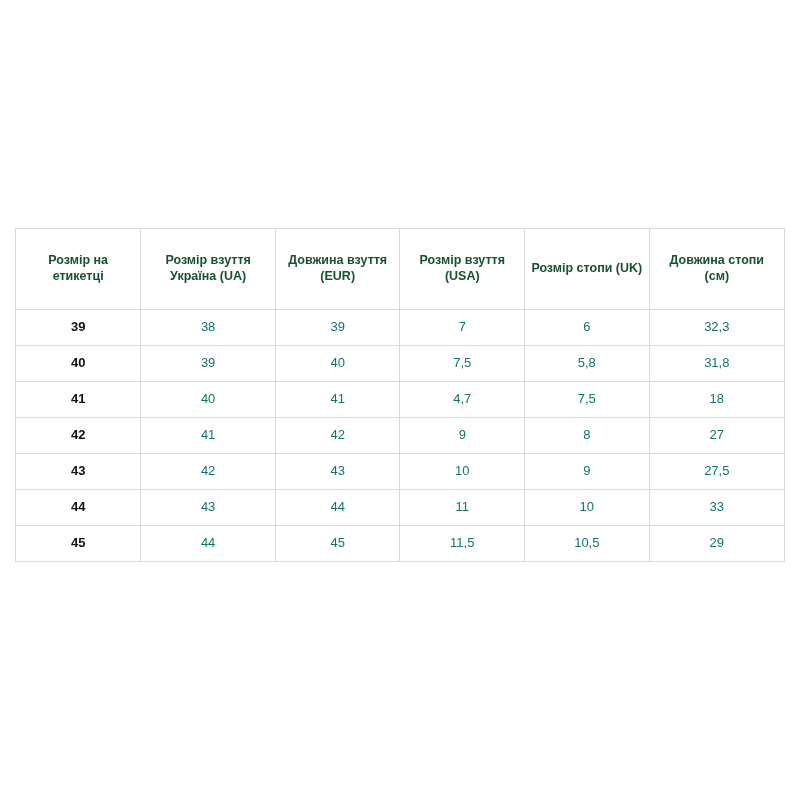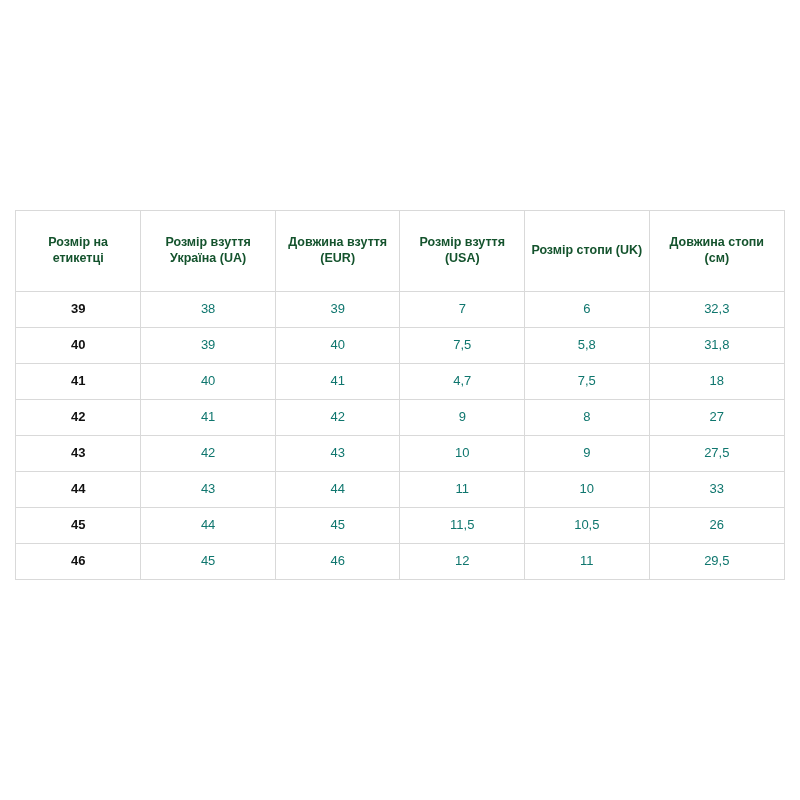--- a/index.html
+++ b/index.html
@@ -135,26 +135,18 @@
           <td>11</td>
           <td>10</td>
           <td>33</td>
         </tr>
         <tr>
           <td class="label-col">45</td>
           <td>44</td>
           <td>45</td>
           <td>11,5</td>
           <td>10,5</td>
-          <td>26</td>
-        </tr>
-        <tr>
-          <td class="label-col">46</td>
-          <td>45</td>
-          <td>46</td>
-          <td>12</td>
-          <td>11</td>
-          <td>29,5</td>
+          <td>29</td>
         </tr>
       </tbody>
     </table>
   </div>
 </div>
 
 </body></html>

